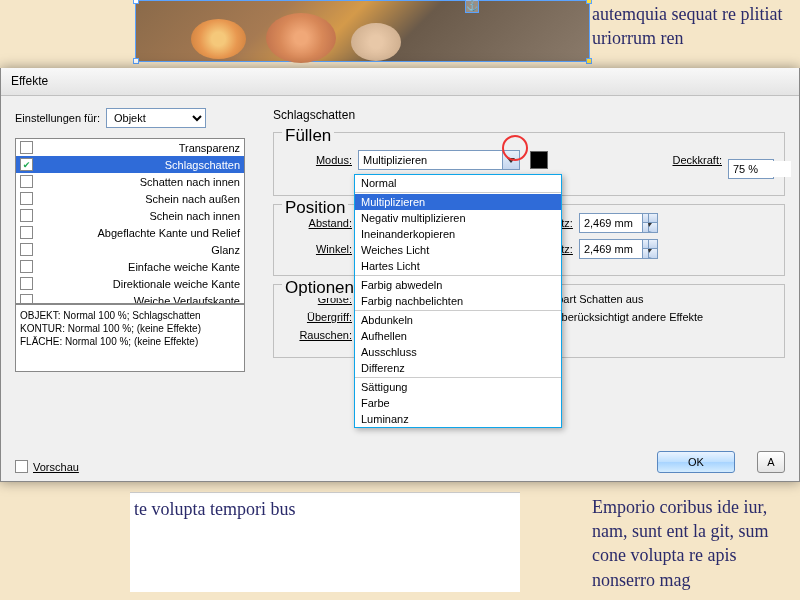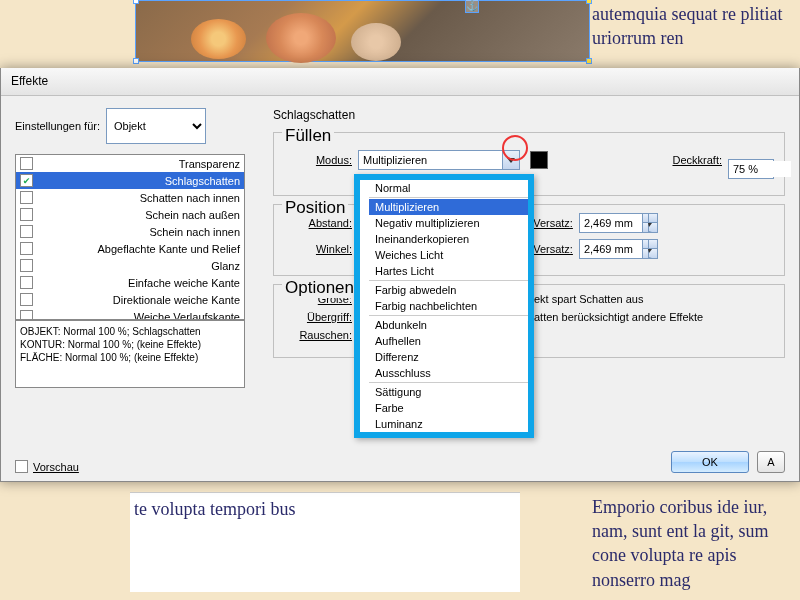--- a/index.html
+++ b/index.html
@@ -17,21 +17,21 @@
 .r2 { top: 12px; left: 130px; width: 70px; height: 50px; background: radial-gradient(circle, #f0a878 15%, #d88858 50%, #b86a48); }
 .r3 { top: 22px; left: 215px; width: 50px; height: 38px; background: radial-gradient(circle, #e8c8a8 20%, #c8a888); }
 
 .dialog { position: absolute; top: 68px; left: 0; width: 800px; height: 414px; background: #f0f0f0; border: 1px solid #888; border-top: none; box-shadow: 0 0 12px rgba(0,0,0,.4); }
 .title-bar { height: 28px; background: linear-gradient(#f8f8f8, #e4e4e4); border-bottom: 1px solid #c0c0c0; padding: 6px 10px; font-size: 12px; }
 .dlg-body { display: flex; padding: 12px 14px 8px; gap: 28px; height: calc(100% - 68px); }
 .left { width: 230px; }
 .right { flex: 1; position: relative; }
 .row { display: flex; align-items: center; gap: 6px; margin-bottom: 10px; }
 .label-u { text-decoration: underline; }
-select.combo, input.text { border: 1px solid #7a9ac0; background: #fff; padding: 1px 3px; font-family: inherit; font-size: 11px; height: 36px; }
+select.combo, input.text { border: 1px solid #7a9ac0; background: #fff; padding: 1px 3px; font-family: inherit; font-size: 11px; height: 20px; }
 select.combo { width: 100px; }
 .list { border: 1px solid #888; background: #fff; height: 166px; overflow: hidden; }
 .list-item { padding: 2px 4px; display: flex; align-items: center; gap: 4px; justify-content: space-between; }
 .list-item.selected { background: #2f6bd8; color: #fff; }
 .chk { width: 13px; height: 13px; border: 1px solid #888; background: #fff; display: inline-flex; align-items: center; justify-content: center; font-size: 9px; color: #2a5; }
 .summary { border: 1px solid #888; background: #fff; height: 68px; padding: 4px; font-size: 10px; line-height: 1.3; }
 
 .section-title { font-size: 12px; margin-bottom: 10px; }
 .group { border: 1px solid #c0c0c0; padding: 8px 10px 10px; margin-bottom: 8px; position: relative; background: #f0f0f0; }
 .group > legend { position: absolute; top: -7px; left: 8px; background: #f0f0f0; padding: 0 3px; font-size: 17px; }
@@ -46,26 +46,26 @@
 .spin { display: flex; align-items: center; border: 1px solid #7a9ac0; background: #fff; height: 20px; }
 .spin input { border: none; width: 62px; padding: 2px 4px; font-family: inherit; font-size: 11px; outline: none; }
 .spin .arrows { width: 15px; display: flex; flex-direction: column; }
 .spin .arrows div { height: 9px; background: linear-gradient(#e8f0fb,#c5d6ee); border-left: 1px solid #7a9ac0; display: flex; align-items: center; justify-content: center; }
 .spin .arrows div:first-child { border-bottom: 1px solid #7a9ac0; }
 .sar { width: 0; height: 0; border-left: 3px solid transparent; border-right: 3px solid transparent; }
 .sar.up { border-bottom: 4px solid #333; }
 .sar.down { border-top: 4px solid #333; }
 .percent { width: 46px; margin-top: 18px; }
 
-.dropdown { position: absolute; top: 174px; left: 354px; width: 180px; background: #fff; border: 6px solid #0ea5e9; box-shadow: 2px 2px 6px rgba(0,0,0,.3); z-index: 50; padding-left: 9px; }
+.dropdown { position: absolute; top: 174px; left: 354px; width: 208px; background: #fff; border: 1px solid #0ea5e9; box-shadow: 2px 2px 6px rgba(0,0,0,.3); z-index: 50; }
 .dropdown .opt { padding: 2px 6px; font-size: 11px; }
 .dropdown .opt.sel { background: #2f6bd8; color: #fff; }
 .dropdown .sep { height: 0; border-top: 1px solid #ccc; margin: 1px 0; }
 
-.btn-row { position: absolute; bottom: 8px; right: 14px; display: flex; gap: 8px; }
+.btn-row { position: absolute; bottom: 8px; right: 14px; display: flex; gap: 22px; }
 .btn { min-width: 78px; height: 22px; border: 1px solid #5a88c0; border-radius: 3px; background: linear-gradient(#eaf3ff, #bfe0ff 48%, #a8d4ff 52%, #d4ecff); font-family: inherit; font-size: 11px; cursor: pointer; }
 .btn2 { border: 1px solid #888; min-width: 28px; background: linear-gradient(#fff,#e4e4e4); }
 .preview-row { position: absolute; bottom: 8px; left: 14px; display: flex; align-items: center; gap: 5px; }
 </style>
 </head>
 <body>
 
 <div class="doc-bg">
   <div class="doc-text dt1">autemquia sequat re plitiat uriorrum ren</div>
   <div class="img-frame">
@@ -237,19 +237,19 @@
     <div class="opt">Negativ multiplizieren</div>
     <div class="opt">Ineinanderkopieren</div>
     <div class="opt">Weiches Licht</div>
     <div class="opt">Hartes Licht</div>
     <div class="sep"></div>
     <div class="opt">Farbig abwedeln</div>
     <div class="opt">Farbig nachbelichten</div>
     <div class="sep"></div>
     <div class="opt">Abdunkeln</div>
     <div class="opt">Aufhellen</div>
+    <div class="opt">Ausschluss</div>
     <div class="opt">Differenz</div>
-    <div class="opt">Ausschluss</div>
     <div class="sep"></div>
     <div class="opt">Sättigung</div>
     <div class="opt">Farbe</div>
     <div class="opt">Luminanz</div>
   </div>
 
 </body></html>

